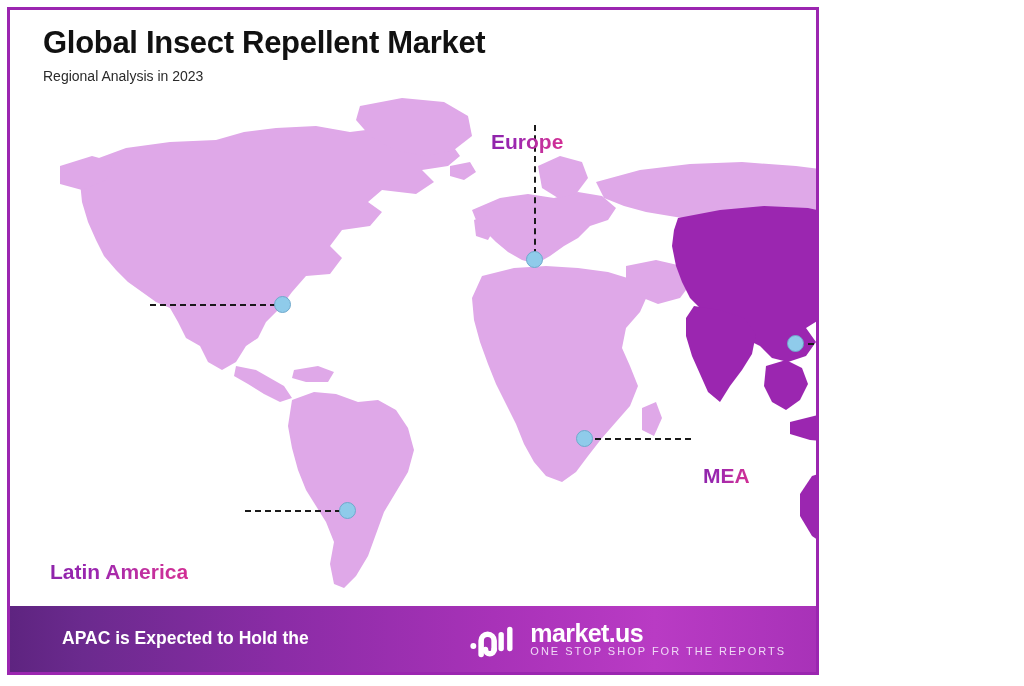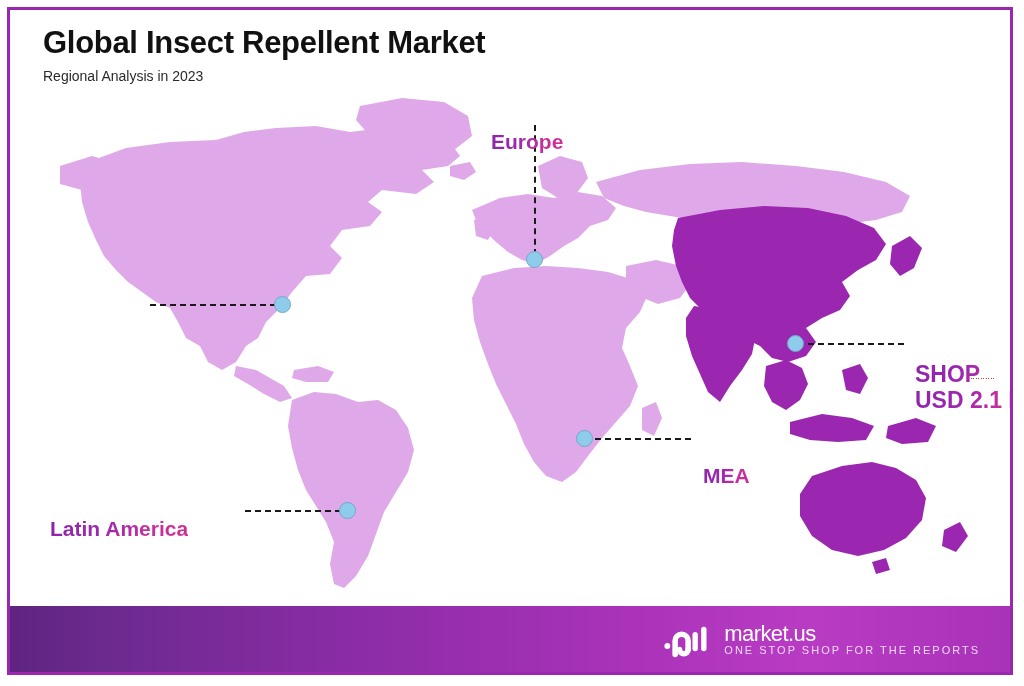--- a/index.html
+++ b/index.html
@@ -1,19 +1,19 @@
 <!DOCTYPE html>
 <html><head>
 <meta charset="utf-8">
 <style>
   html,body{margin:0;padding:0;background:#ffffff;}
   body{width:1024px;height:686px;overflow:hidden;
        font-family:"Liberation Sans","DejaVu Sans",sans-serif;}
 
-  .frame{position:absolute;left:7px;top:7px;width:1006px;height:668px;
+  .frame{position:absolute;left:7px;top:7px;width:812px;height:668px;
          border:3px solid #9B26B0;background:#ffffff;box-sizing:border-box;
          overflow:hidden;}
 
   
   .header{position:absolute;left:33px;top:16px;z-index:40;}
   .title{font-size:31px;font-weight:bold;color:#111111;letter-spacing:-0.3px;
          white-space:nowrap;line-height:1.1;margin:0;}
   .subtitle{font-size:14px;color:#2a2a2a;margin:9px 0 0 0;line-height:1.1;
             white-space:nowrap;font-weight:400;}
 
@@ -42,21 +42,21 @@
   .footer{position:absolute;left:0;bottom:0;width:100%;height:66px;z-index:50;
           background:linear-gradient(90deg,#5E2480 0%,#6B2A8E 9%,#8B2CA6 34%,#A832B8 60%,#B93BC4 80%,#A832B8 100%);
           display:flex;align-items:center;justify-content:space-between;}
   .footer-text{color:#ffffff;font-size:17.5px;font-weight:bold;line-height:1.35;
                margin-left:52px;white-space:nowrap;}
   .footer-text span{display:block;}
 
   .logo{display:flex;align-items:center;margin-right:30px;}
   .logo-mark{width:52px;height:40px;margin-right:9px;}
   .logo-text{display:flex;flex-direction:column;justify-content:center;}
-  .logo-word{color:#ffffff;font-size:22px;font-weight:normal;letter-spacing:-0.6px;
+  .logo-word{color:#ffffff;font-size:25px;font-weight:bold;letter-spacing:-0.6px;
              line-height:1;}
   .logo-tag{color:#EFD9F6;font-size:11px;letter-spacing:2.0px;
             line-height:1;white-space:nowrap;}
 </style>
 </head>
 <body>
 
 <div class="frame">
 
   <div class="header">
@@ -114,40 +114,41 @@
       <path fill="#9B26B0" d="M842 492 L856 488 L860 500 L846 504 Z"></path>
       <path fill="#9B26B0" d="M914 460 L930 452 L938 466 L926 482 L912 476 Z"></path>
     </svg>
   </div>
 
   <div class="dot" style="left:264px;top:286px;"></div>
   <div class="leader" style="left:140px;top:294px;width:126px;"></div>
 
   <div class="dot" style="left:329px;top:492px;"></div>
   <div class="leader" style="left:235px;top:500px;width:96px;"></div>
-  <div class="rlabel" style="left:40px;top:471px;">Latin America</div>
+  <div class="rlabel" style="left:40px;top:514px;">Latin America</div>
 
   <div class="dot" style="left:516px;top:241px;"></div>
   <div class="leader-v" style="left:524px;top:115px;height:130px;"></div>
   <div class="rlabel" style="left:481px;top:84px;">Europe</div>
 
   <div class="dot" style="left:566px;top:420px;"></div>
   <div class="leader" style="left:575px;top:428px;width:106px;"></div>
   <div class="rlabel" style="left:693px;top:418px;">MEA</div>
 
   <div class="dot" style="left:777px;top:325px;"></div>
   <div class="leader" style="left:788px;top:333px;width:106px;"></div>
   <div class="rlabel big" style="left:905px;top:315px;">
     <span>SHOP</span>
     <span class="l2">USD 2.1 Bn</span>
   </div>
   <div class="squiggle" style="left:958px;top:367px;width:28px;"></div>
 
   <div class="footer">
     <div class="footer-text">
+      <span>APAC is Expected to Hold the</span>
     </div>
 
     <div class="logo">
       <svg class="logo-mark" viewBox="0 0 60 44">
         <circle cx="5" cy="30" r="3.4" fill="#ffffff"></circle>
         <path d="M14 40 L14 24 A7.5 7.5 0 0 1 29 24 L29 34" stroke="#ffffff" stroke-width="6.4" fill="none" stroke-linecap="round"></path>
         <path d="M29 34 A5 5 0 0 1 19 34" stroke="#ffffff" stroke-width="6.4" fill="none" stroke-linecap="round"></path>
         <rect x="34" y="14" width="6.2" height="22" rx="3.1" fill="#ffffff"></rect>
         <rect x="44" y="8" width="6.2" height="28" rx="3.1" fill="#ffffff"></rect>
       </svg>

